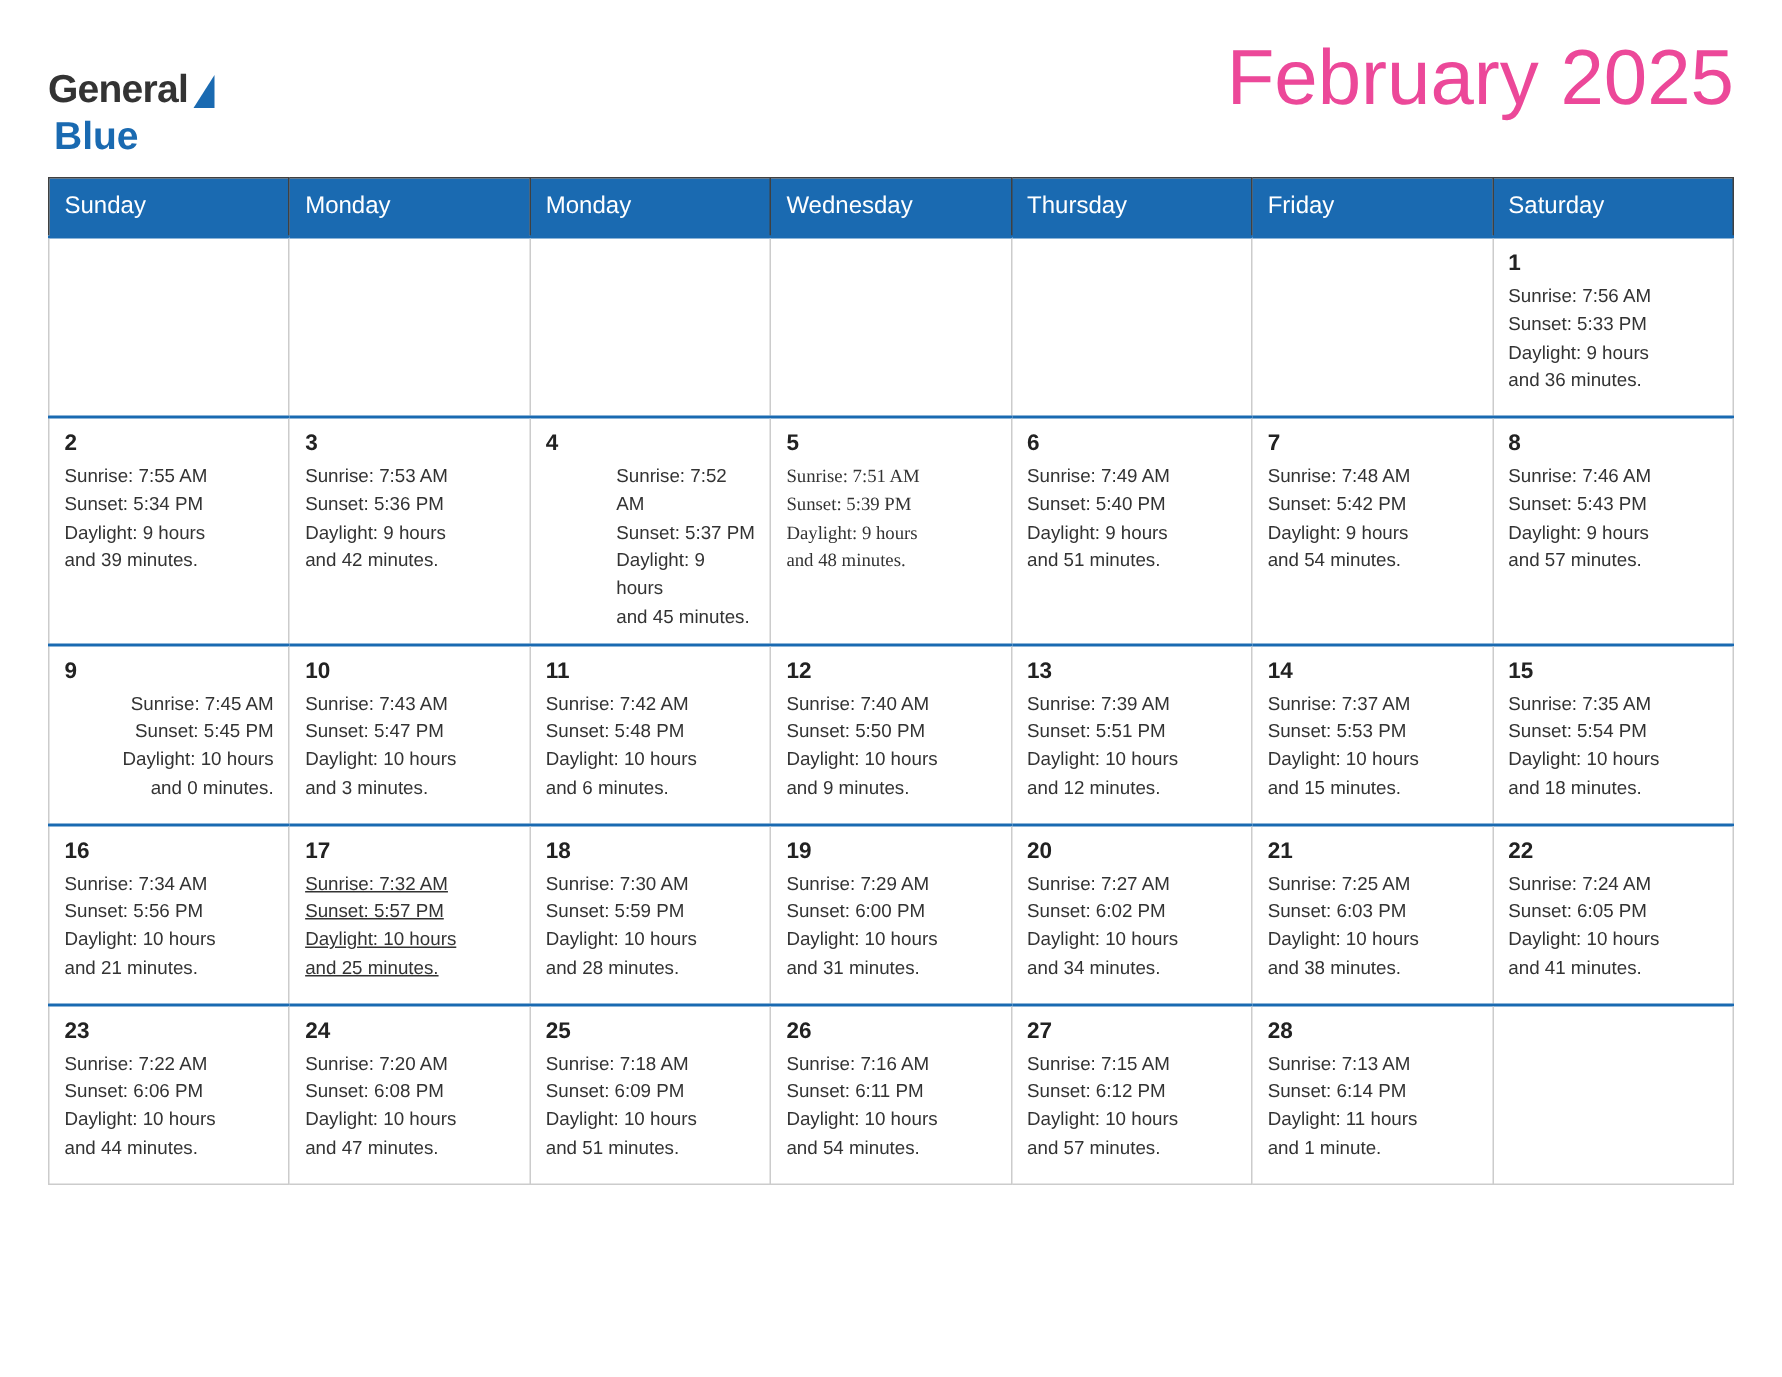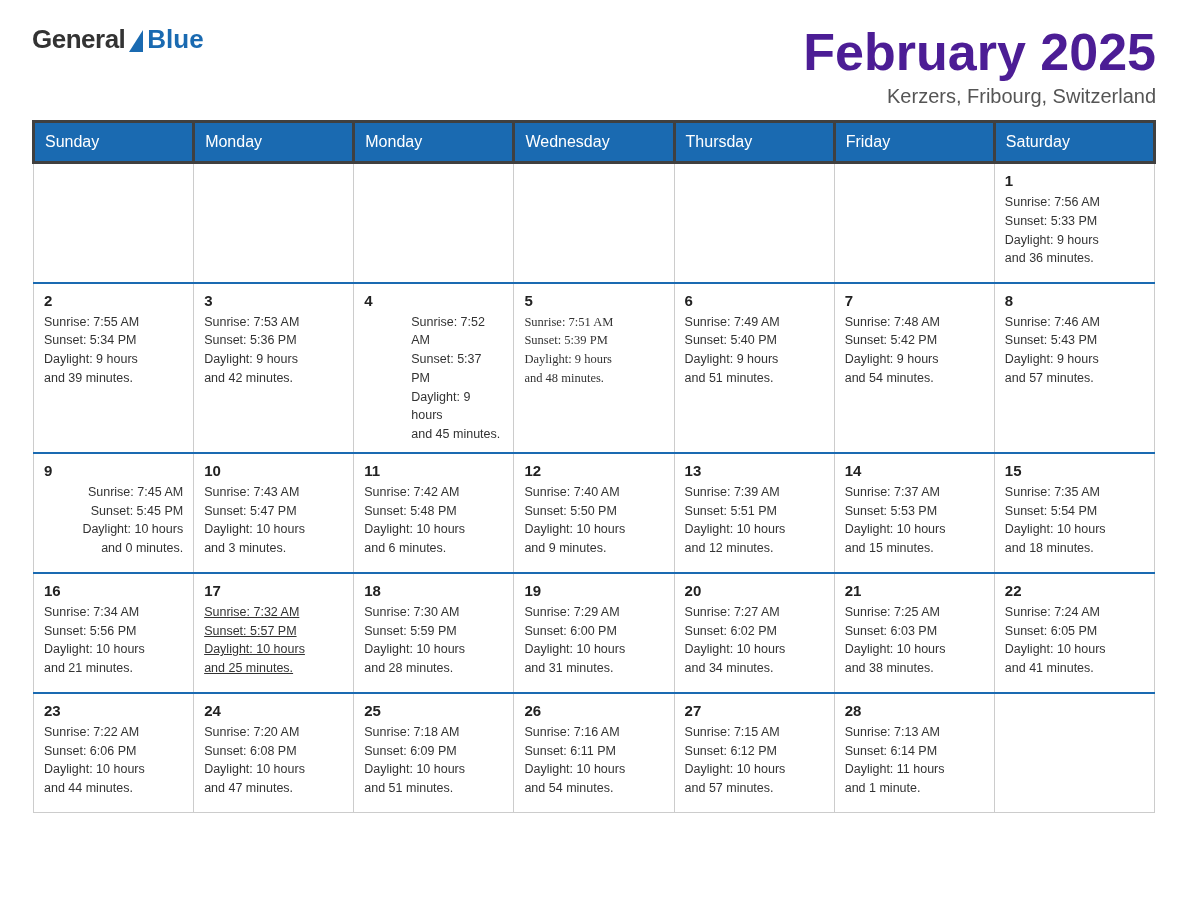--- a/index.html
+++ b/index.html
@@ -14,22 +14,23 @@
       padding: 24px 32px 32px 32px;
     }
     .header {
       display: flex;
       justify-content: space-between;
       align-items: flex-start;
       margin-bottom: 12px;
     }
     .logo {
       display: flex;
-      flex-direction: row;
+      flex-direction: column;
       align-items: flex-start;
+      margin-top: 20px;
     }
     .logo-top {
       display: flex;
       align-items: center;
     }
     .logo-general {
       font-size: 26px;
       font-weight: bold;
       color: #333;
       letter-spacing: -0.5px;
@@ -47,42 +48,42 @@
       font-size: 26px;
       font-weight: bold;
       color: #1a6ab1;
       margin-left: 4px;
     }
     .title-section {
       text-align: right;
     }
     .month-title {
       font-size: 52px;
-      font-weight: bold;
-      color: #4c1d95;
+      font-weight: normal;
+      color: #ec4899;
       line-height: 1.1;
     }
     .location {
       font-size: 20px;
       color: #555;
       margin-top: 4px;
     }
     .calendar {
       width: 100%;
       border-collapse: collapse;
       margin-top: 8px;
     }
     .calendar th {
       background: #1a6ab1;
       color: #fff;
       font-size: 16px;
       font-weight: normal;
       padding: 10px 10px;
       text-align: left;
-      border: 3px solid #404040;
+      border: 1px solid #404040;
     }
     .calendar td {
       vertical-align: top;
       border: 1px solid #ccc;
       padding: 8px 10px;
       width: calc(100% / 7);
       min-height: 110px;
       height: 120px;
     }
     .calendar tr.week-row td {
@@ -111,21 +112,20 @@
   <div class="header">
     <div class="logo">
       <div class="logo-top">
         <span class="logo-general">General</span>
         <div class="logo-triangle"></div>
       </div>
       <span class="logo-blue">Blue</span>
     </div>
     <div class="title-section">
       <div class="month-title">February 2025</div>
-      <div class="location">Kerzers, Fribourg, Switzerland</div>
     </div>
   </div>
 
   <table class="calendar">
     <thead>
       <tr>
       <th>Sunday</th>
           <th>Monday</th>
           <th>Monday</th>
           <th>Wednesday</th>

